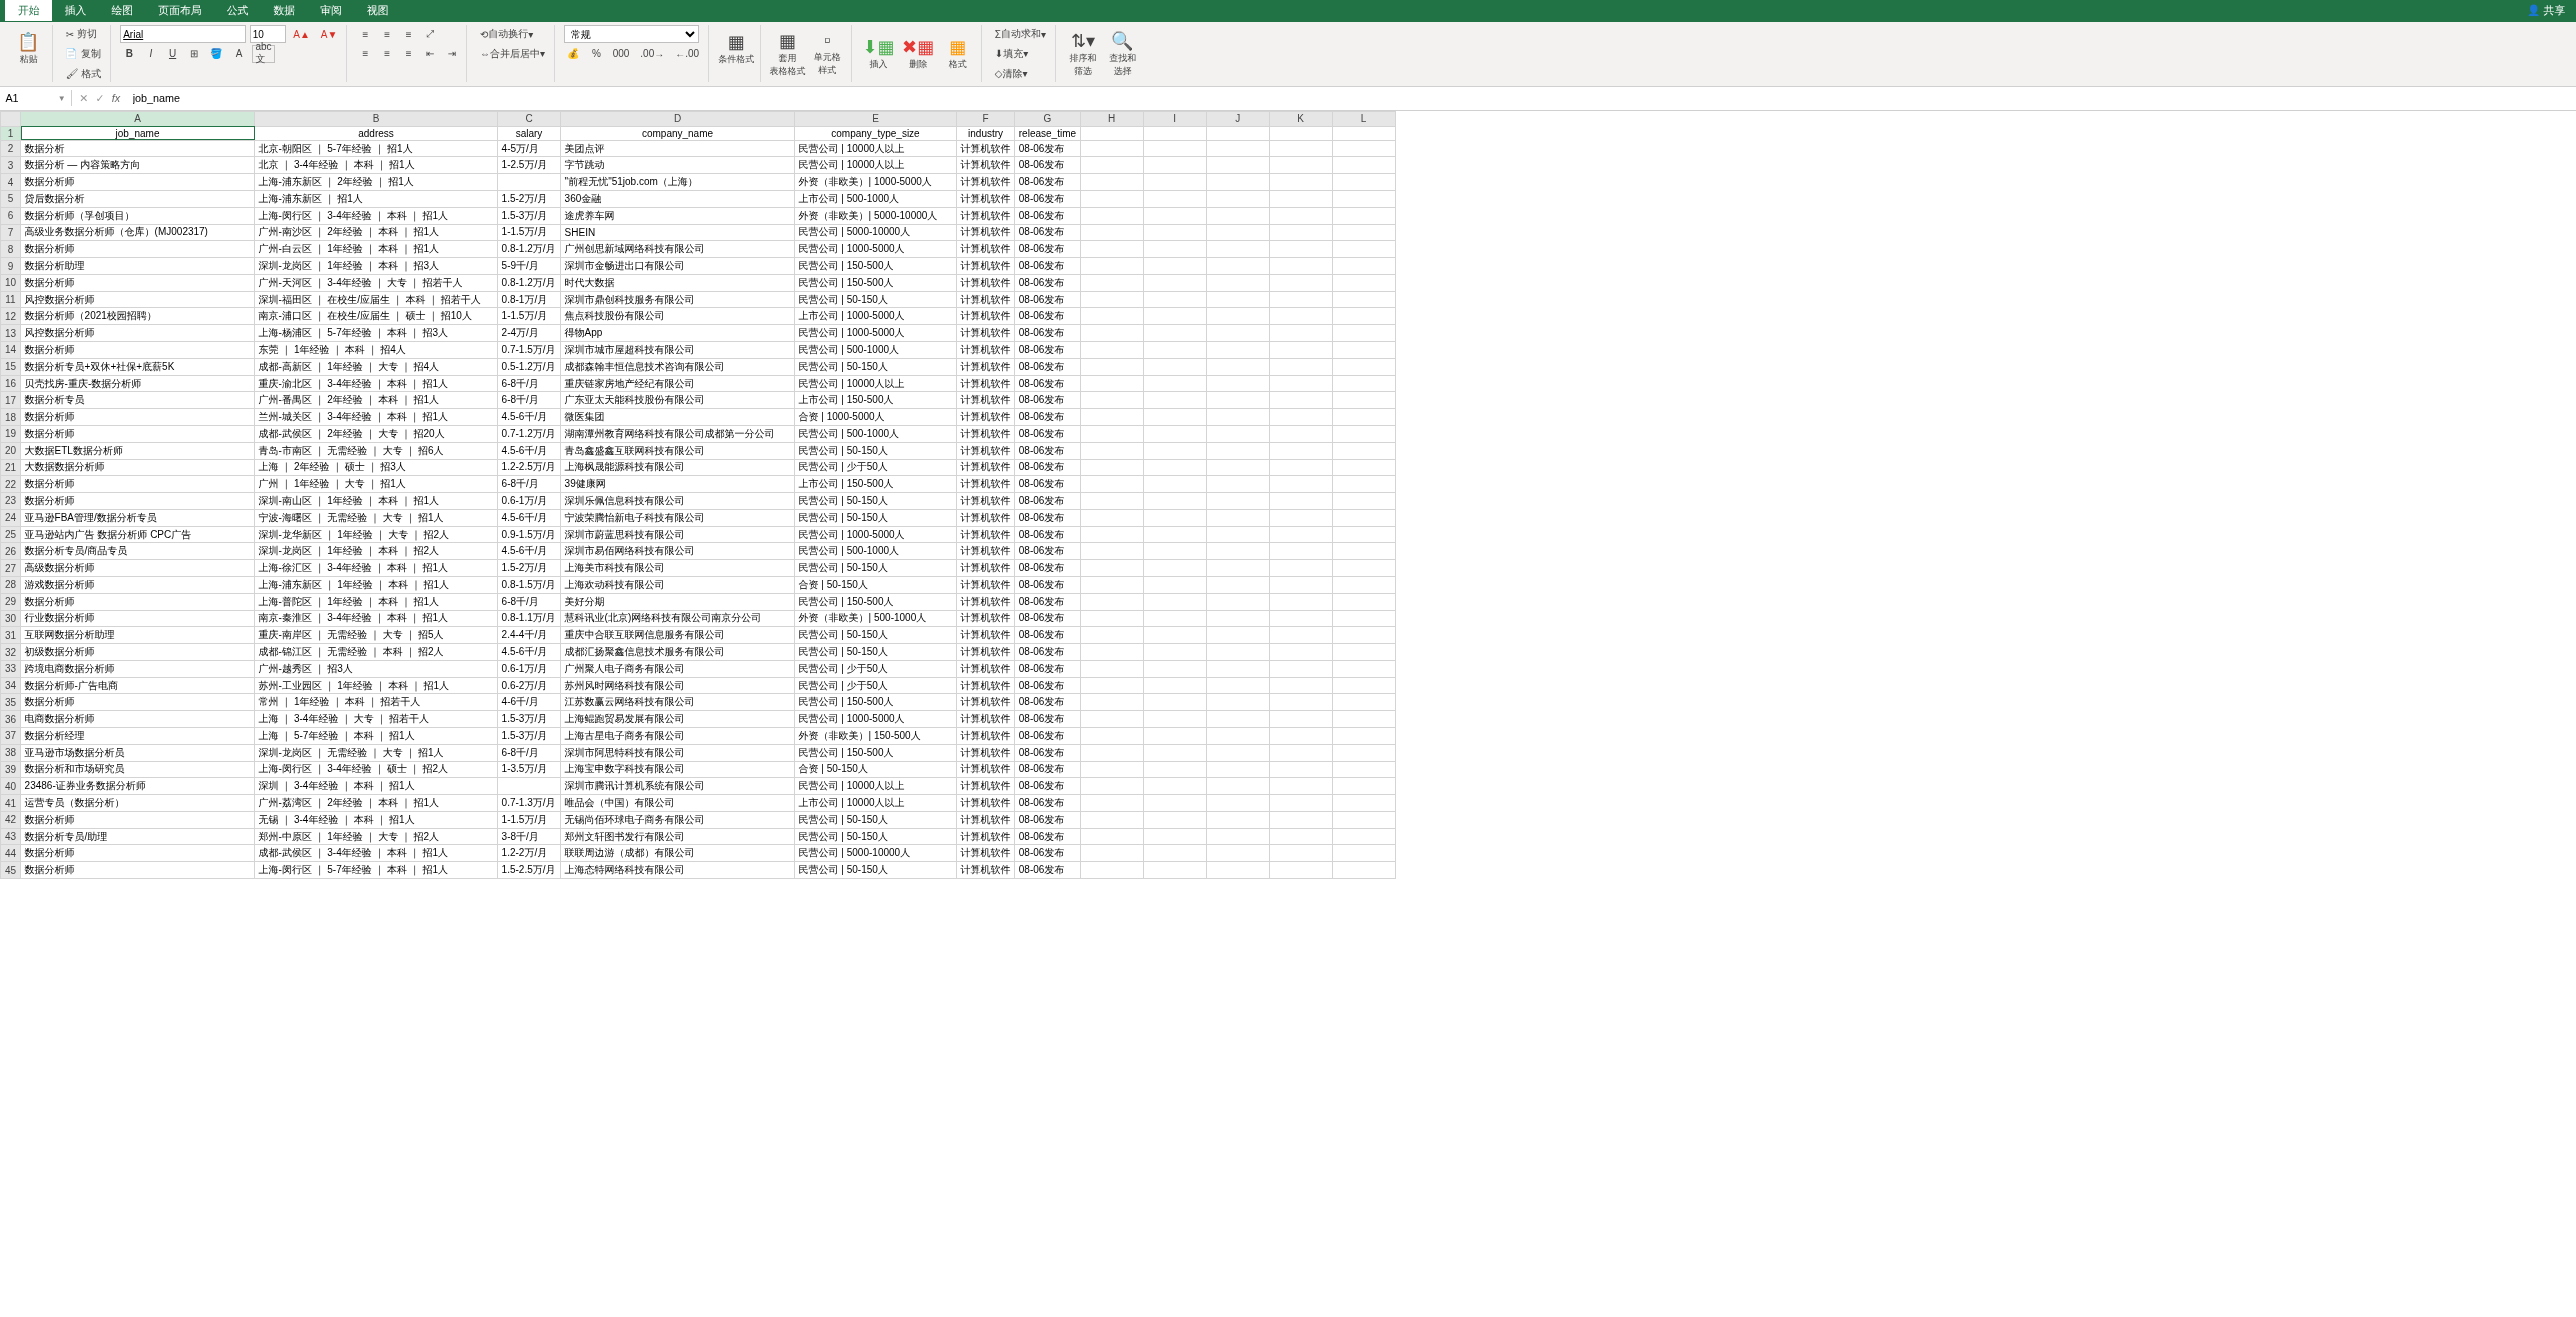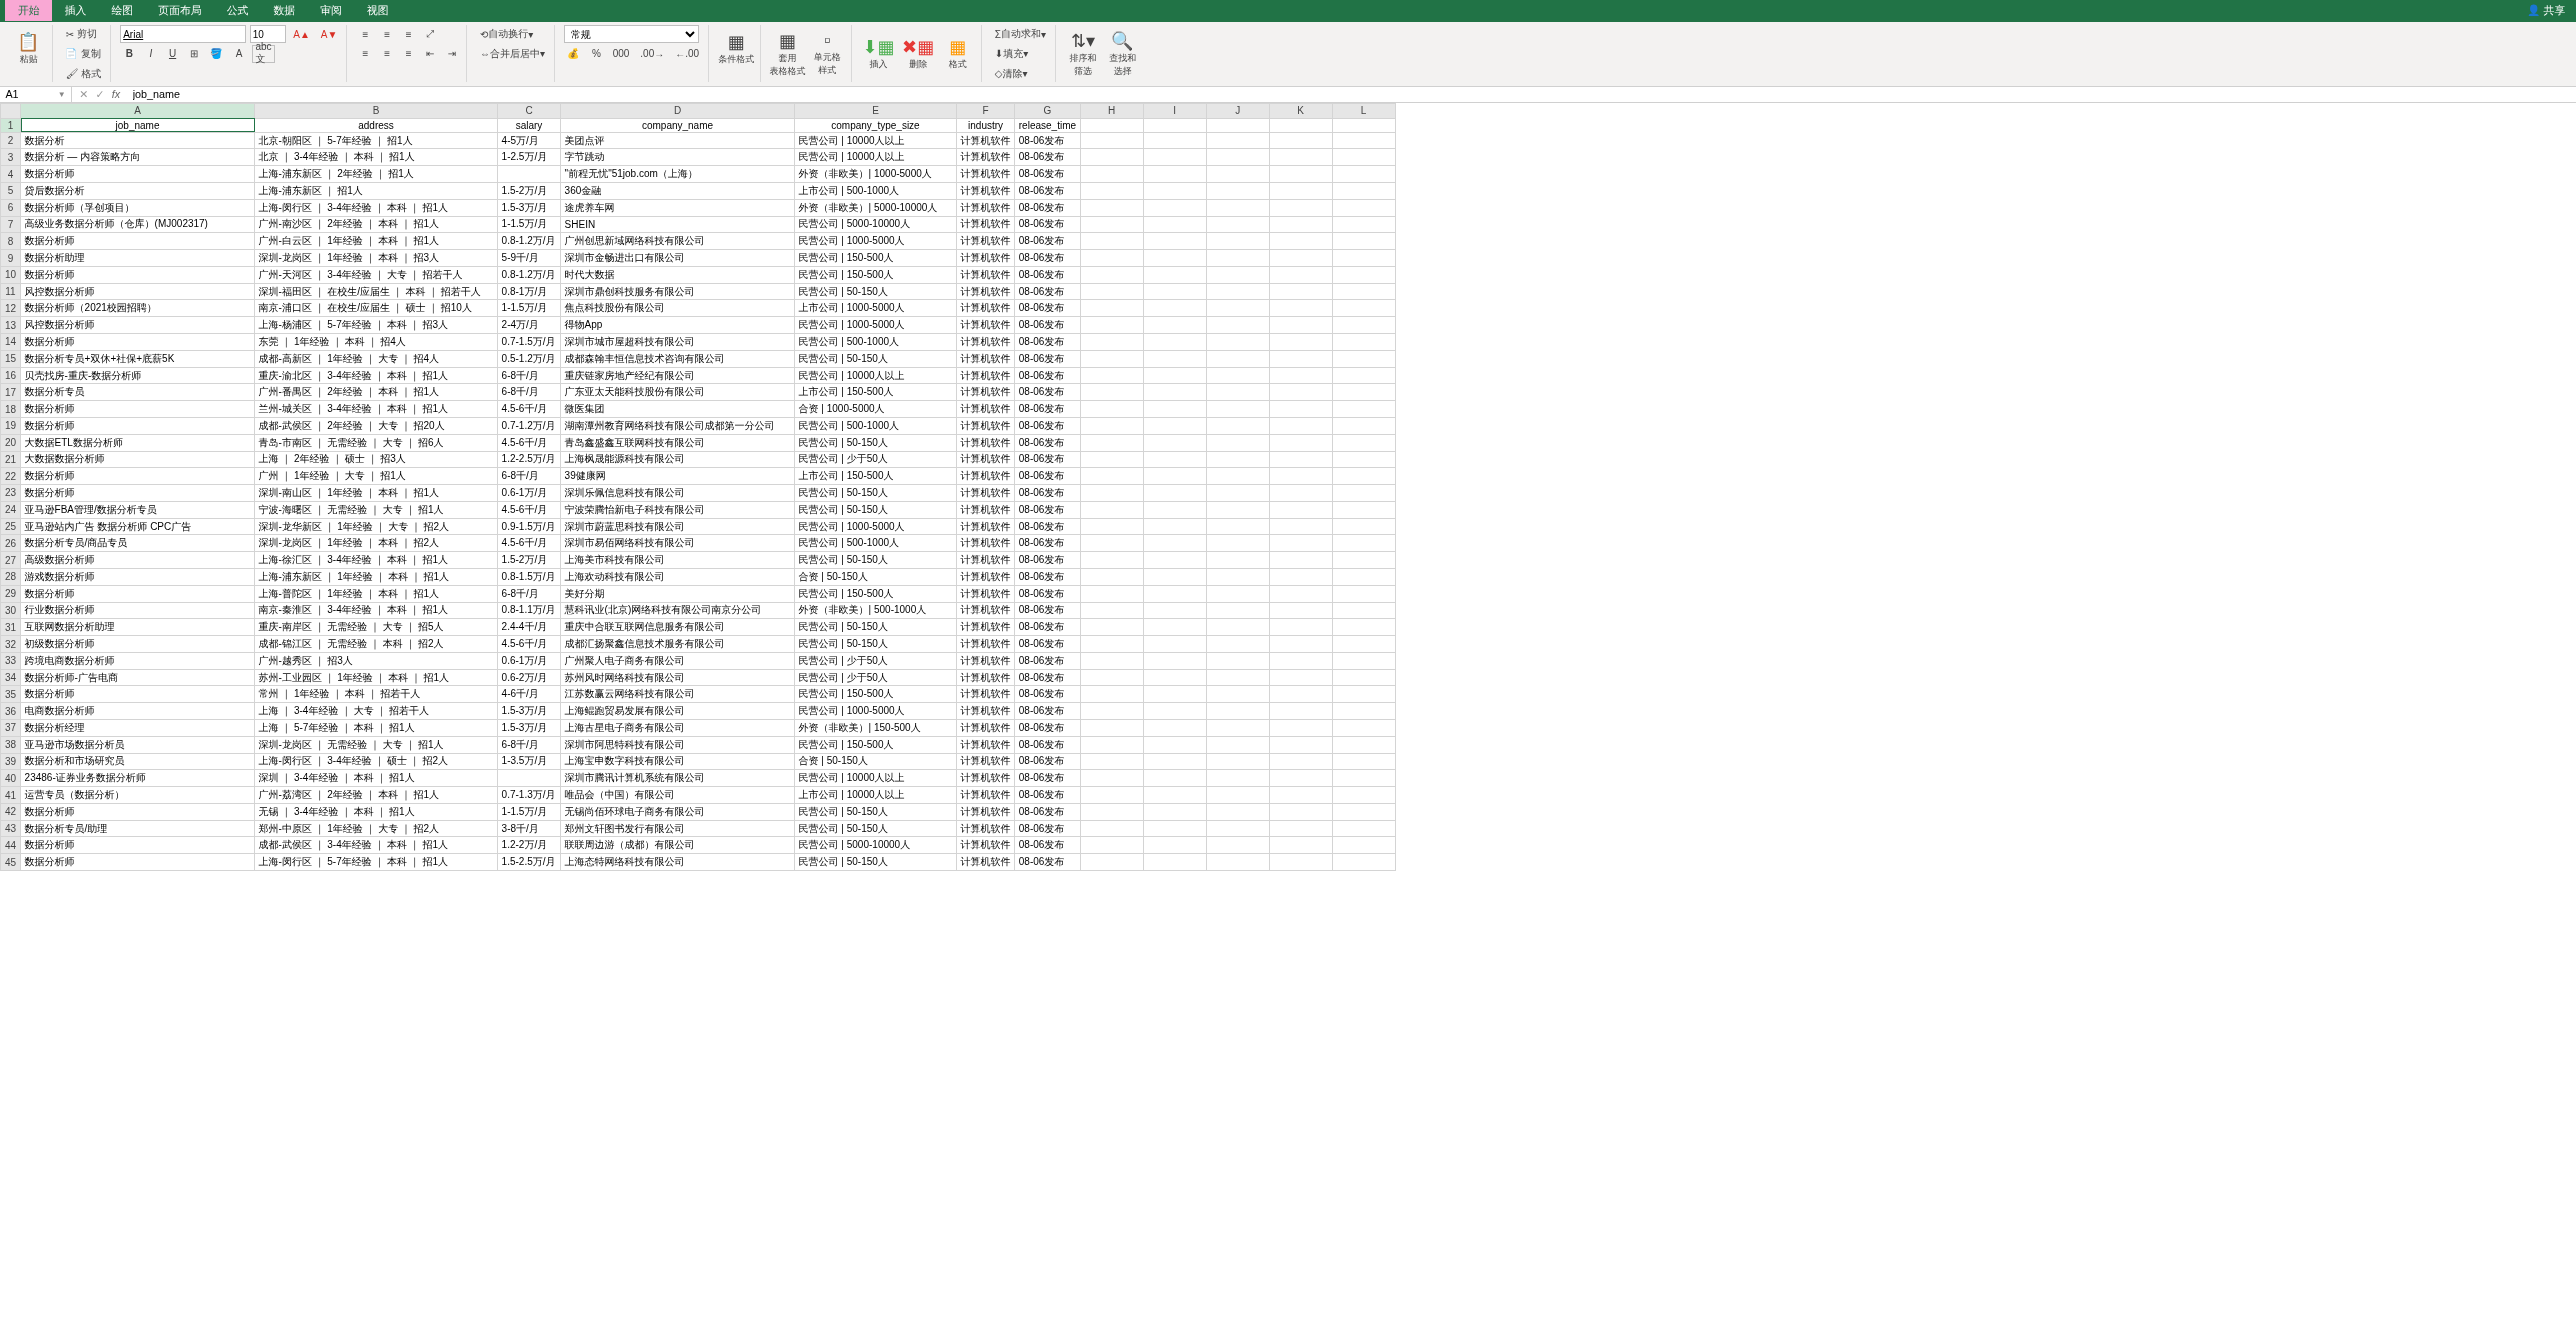--- a/index.html
+++ b/index.html
@@ -1,33 +1,33 @@
 <!DOCTYPE html>
 <html style="font-size:14.4px"><head>
 <meta charset="utf-8">
 <style>
 *{margin:0;padding:0;box-sizing:border-box;font-family:Arial,-apple-system,"Microsoft YaHei",sans-serif;}
 body{background:#fff;overflow:hidden;}
 .ribbon-tabs{background:#217346;height:21.6px;display:flex;align-items:center;padding-left:5.4px;gap:0;}
 .ribbon-tabs .tab{color:#fff;font-size:10.8px;padding:3.6px 12.6px;cursor:pointer;}
-.ribbon-tabs .tab.active{background:#f9a8d4;color:#217346;}
+.ribbon-tabs .tab.active{background:#ffffff;color:#217346;}
 .ribbon-tabs .spacer{flex:1;}
 .ribbon-tabs .share{color:#fff;font-size:10.8px;padding:3.6px 10.8px;}
 .ribbon{background:#f3f2f1;border-bottom:0.9px solid #d0d0d0;height:65px;display:flex;align-items:stretch;padding:3.6px 5.4px;gap:3.6px;}
 .ribbon .group{display:flex;flex-direction:column;align-items:center;justify-content:space-between;padding:0 5.4px;border-right:0.9px solid #d8d8d8;position:relative;}
 .ribbon .group:last-child{border-right:none;}
 .ribbon .group-rows{display:flex;flex-direction:column;gap:1.8px;align-items:flex-start;}
 .ribbon .row{display:flex;align-items:center;gap:3.6px;}
 .ribbon .btn{display:inline-flex;align-items:center;justify-content:center;min-width:18px;height:18px;font-size:10px;color:#444;border:0.9px solid transparent;padding:0 2.7px;cursor:pointer;}
 .ribbon .big-btn{display:flex;flex-direction:column;align-items:center;justify-content:center;width:36px;height:47px;font-size:9px;cursor:pointer;color:#444;}
 .ribbon .big-btn .icon{font-size:18px;}
 .ribbon select,.ribbon input.combo{font-size:10px;height:18px;border:0.9px solid #c0c0c0;background:#fff;padding:0 1.8px;}
 .underline-color{border-bottom:2.7px solid #d93025;}
 .underline-color-y{border-bottom:2.7px solid #ffc000;}
-.formula-bar{display:flex;border-bottom:0.9px solid #d0d0d0;height:16px;background:#fff;}
+.formula-bar{display:flex;align-items:center;border-bottom:0.9px solid #d0d0d0;height:24px;background:#fff;}
 .namebox{width:72px;border-right:0.9px solid #d0d0d0;font-size:10.8px;padding:1.8px 5.4px;display:flex;align-items:center;}
 .namebox .dd{margin-left:auto;color:#888;font-size:8px;}
 .fb-btns{display:flex;align-items:center;gap:7.2px;padding:0 7.2px;color:#999;font-size:10.8px;}
 .fx{font-style:italic;color:#666;}
 .fb-input{flex:1;font-size:10.8px;padding:1.8px 5.4px;border:none;outline:none;}
 .sheet-area{position:relative;overflow:auto;height:calc(100vh - 106px);}
 .sheet{border-collapse:collapse;table-layout:fixed;}
 .sheet th,.sheet td{border:0.9px solid #d4d4d4;font-size:10px;padding:0.9px 3.6px;height:13.5px;white-space:nowrap;overflow:hidden;color:#000;}
 .sheet thead th{background:#e6e6e6;text-align:center;font-weight:normal;color:#444;height:15.3px;position:sticky;top:0;}
 .sheet tbody th{background:#e6e6e6;text-align:center;font-weight:normal;color:#444;width:20px;position:sticky;left:0;}

